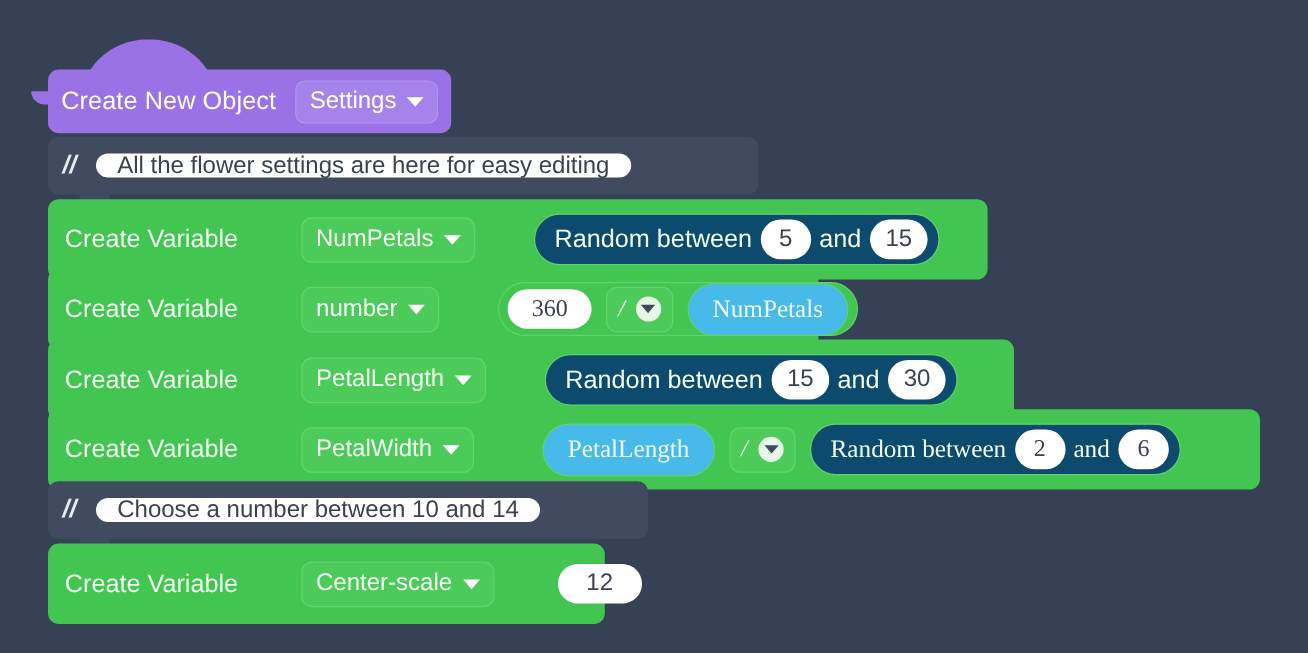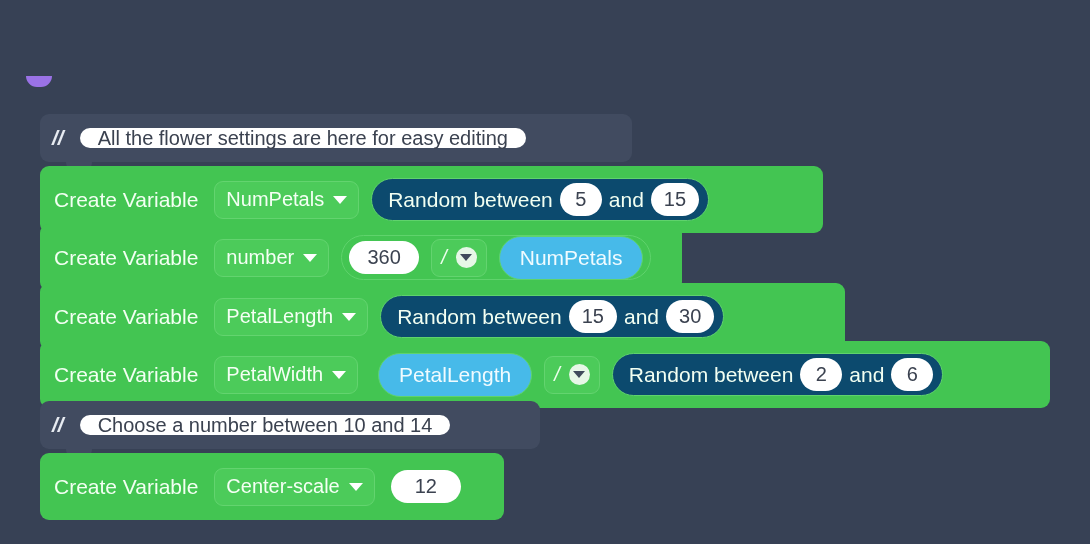--- a/index.html
+++ b/index.html
@@ -123,20 +123,21 @@
   
   .green {
     position: absolute;
     background: #43c552;
     border-radius: 9px;
     height: 67px;
     display: flex;
     align-items: center;
     padding: 0 10px;
     box-sizing: border-box;
+    gap: 37px;
   }
   .green-nub {
     position: absolute;
     width: 26px;
     height: 11px;
     background: #43c552;
     border-radius: 0 0 13px 13px;
   }
   .green .label {
     color: #f2fff2;
@@ -230,20 +231,21 @@
   .op-group {
     margin-left: 12px;
     height: 45px;
     background: #43c552;
     border: 1.5px solid #5fd36c;
     border-radius: 23px;
     display: flex;
     align-items: center;
     padding: 0 7px;
     box-sizing: border-box;
+    font-family: Liberation Serif, serif;
   }
   .op-group.plain {
     border-color: transparent;
     background: transparent;
   }
 
   
   .num {
     background: #ffffff;
     border-radius: 17px;
@@ -276,20 +278,30 @@
     font-size: 21px;
     white-space: nowrap;
   }
 </style>
 </head>
 <body>
 
 <div id="canvas">
 
   <div class="hat-nub"></div>
+  <div class="hat-wrap">
+    <div class="hat-dome"></div>
+    <div class="hat-body">
+      <span class="label">Create New Object</span>
+      <span class="pill-dropdown-purple">
+        <span>Settings</span>
+        <span class="chev"></span>
+      </span>
+    </div>
+  </div>
 
   <div class="comment-nub" style="left:66px; top:162px;"></div>
   <div class="comment" style="left:40px; top:114px; width:592px;">
     <span class="slashes">//</span>
     <span class="ctext">All the flower settings are here for easy editing</span>
   </div>
 
   <div class="green-nub" style="left:66px; top:218px;"></div>
   <div class="green" style="left:40px; top:166px; width:783px;">
     <span class="label">Create Variable</span>

